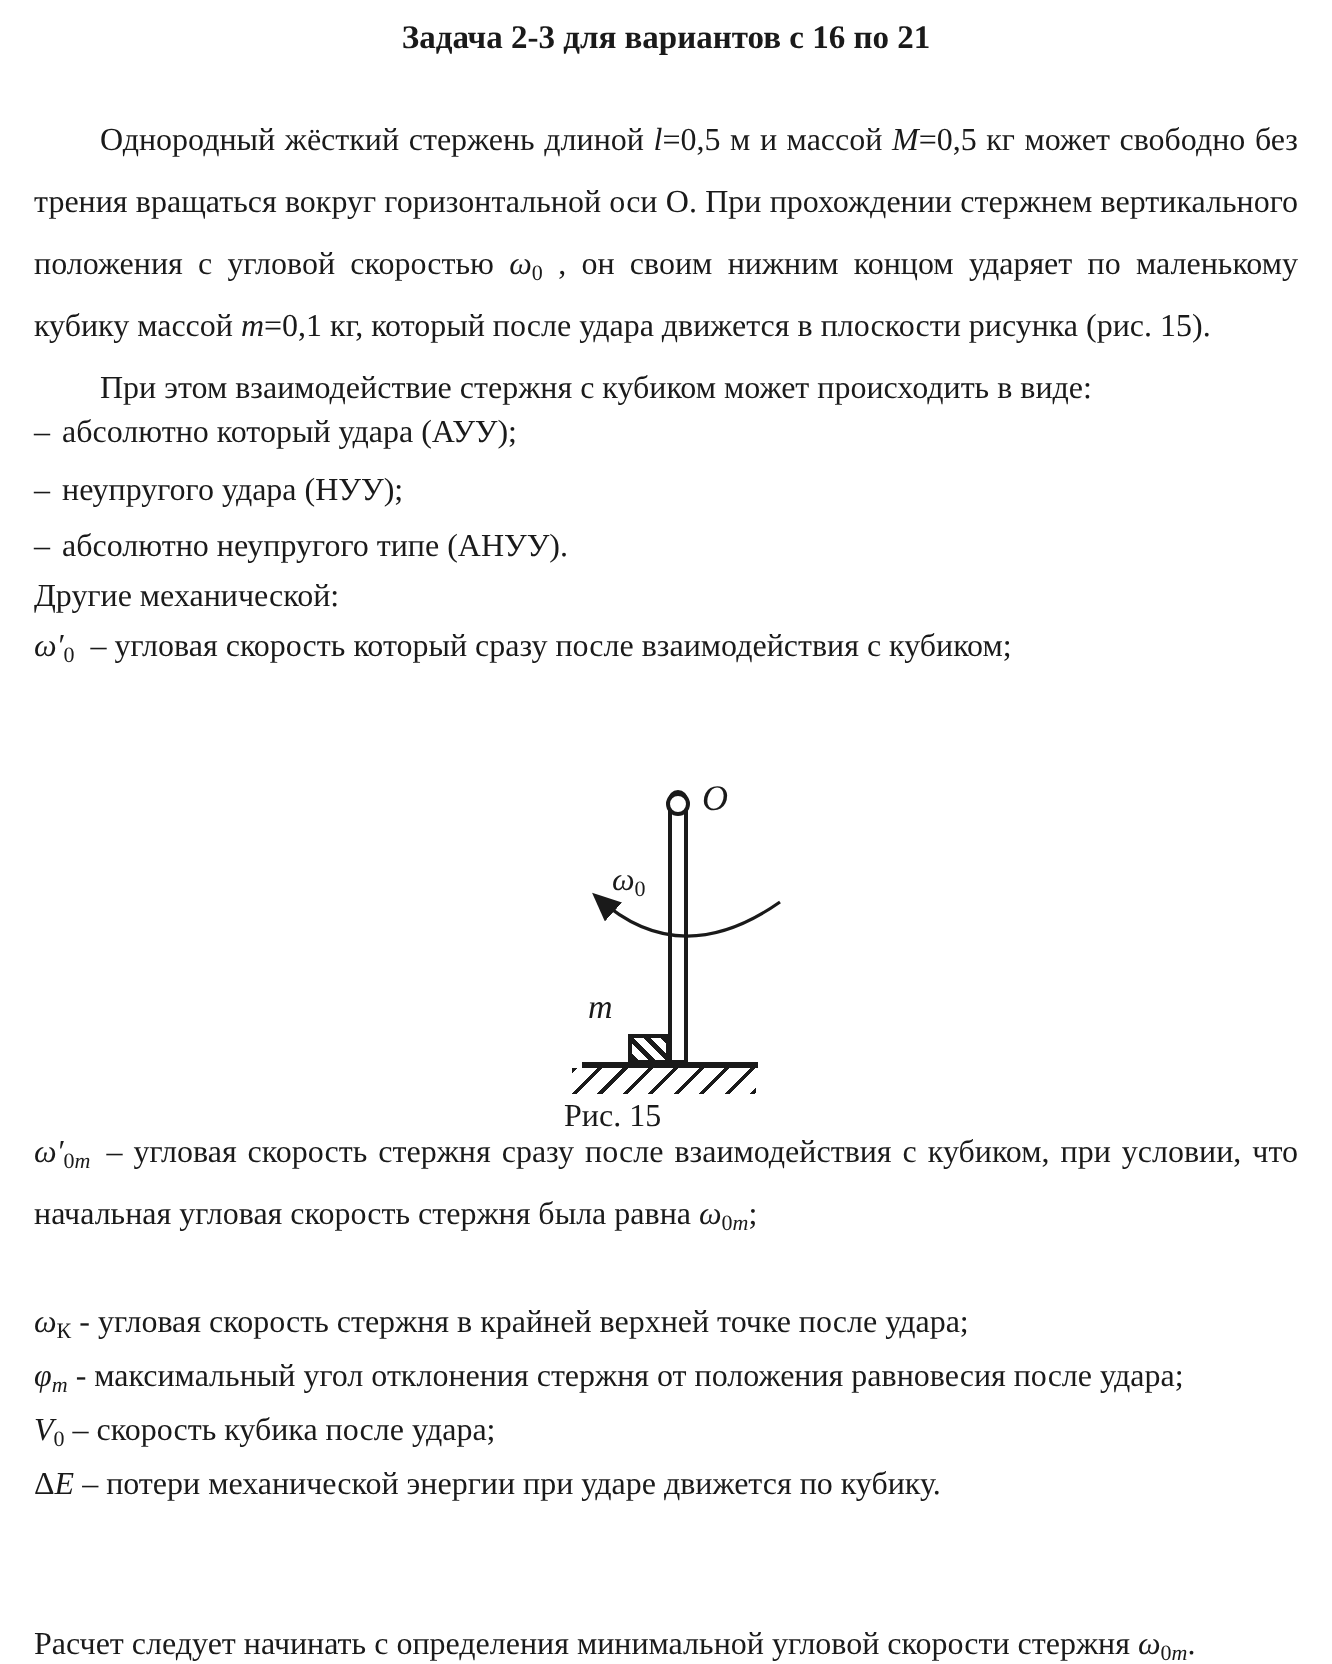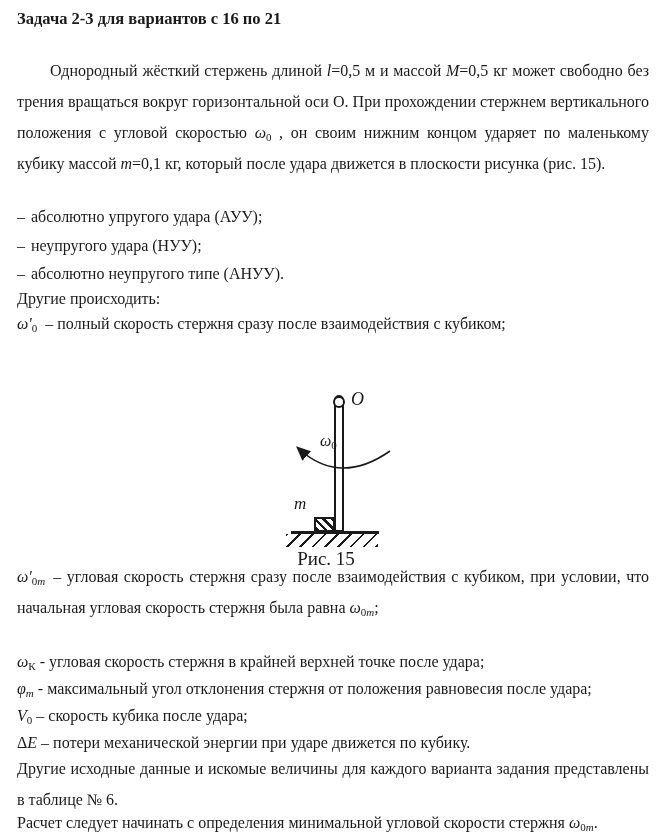--- a/index.html
+++ b/index.html
@@ -14,20 +14,21 @@
   }
   .para {
     position: absolute;
     left: 17px;
     width: 632px;
     font-size: 16px;
     line-height: 31px;
     color: #1a1a1a;
   }
   .title {
+    text-align: center;
     font-weight: bold;
     font-size: 16.5px;
   }
   .justify { text-align: justify; }
   .indent  { text-indent: 33px; }
   .it { font-style: italic; }
   .rich sub {
     font-size: 11px;
     line-height: 0;
     vertical-align: -3px;
@@ -60,21 +61,21 @@
     border: 2px solid #1a1a1a;
     border-radius: 50%;
     background: #ffffff;
   }
   .flabel {
     position: absolute;
     font-size: 17px;
     line-height: 18px;
   }
   .o-label  { left: 351px; top: 2px;  font-size: 18px; }
-  .w0-label { left: 320px; top: 44px; font-size: 16px; }
+  .w0-label { left: 306px; top: 44px; font-size: 16px; }
   .m-label  { left: 294px; top: 107px; }
   .arc {
     position: absolute;
     left: 292px; top: 50px;
     width: 102px; height: 36px;
     overflow: visible;
   }
   .cube {
     position: absolute;
     left: 314px; top: 129px;
@@ -92,53 +93,54 @@
   .ground-hatch {
     position: absolute;
     left: 286px; top: 146px;
     width: 92px; height: 13px;
     background-image: repeating-linear-gradient(135deg, #1a1a1a 0px, #1a1a1a 1.8px, transparent 1.8px, transparent 9px);
   }
   .caption {
     position: absolute;
     left: 282px; top: 160px;
     width: 88px;
-    text-align: center;
-    font-size: 19px;
+    text-align: left;
+    font-size: 16px;
     line-height: 22px;
   }
 </style>
 </head>
 <body>
 
 <div class="page">
 
   <div class="para title" style="top:3px">Задача 2-3 для вариантов с 16 по 21</div>
 
   <div class="para justify indent rich" style="top:55px"><span>Однородный жёсткий стержень длиной </span><span class="it">l</span><span>=0,5 м и массой </span><span class="it">M</span><span>=0,5 кг может свободно без трения вращаться вокруг горизонтальной оси О. При прохождении стержнем вертикального положения с угловой скоростью </span><span class="it">ω</span><sub>0</sub><span> , он своим нижним концом ударяет по маленькому кубику массой </span><span class="it">m</span><span>=0,1 кг, который после удара движется в плоскости рисунка (рис. 15).</span></div>
 
+  <div class="para indent rich" style="top:179px"><span>При этом взаимодействие стержня с кубиком может происходить в виде:</span></div>
 
   <div class="para list-item" style="top:201px">
     <span class="marker">–</span>
-    <span class="rich"><span>абсолютно упругого удара (АУУ);</span></span>
+    <span class="rich"><span>абсолютно который удара (АУУ);</span></span>
   </div>
 
   <div class="para list-item" style="top:230px">
     <span class="marker">–</span>
     <span class="rich"><span>неупругого удара (НУУ);</span></span>
   </div>
 
   <div class="para list-item" style="top:258px">
     <span class="marker">–</span>
     <span class="rich"><span>абсолютно неупругого типе (АНУУ).</span></span>
   </div>
 
-  <div class="para rich" style="top:283px"><span>Другие происходить:</span></div>
+  <div class="para rich" style="top:283px"><span>Другие механической:</span></div>
 
-  <div class="para rich" style="top:308px"><span class="it">ω′</span><sub>0</sub><span> – полный скорость стержня сразу после взаимодействия с кубиком;</span></div>
+  <div class="para rich" style="top:308px"><span class="it">ω′</span><sub>0</sub><span> – угловая скорость который сразу после взаимодействия с кубиком;</span></div>
 
 
   <div class="figure">
     <div class="rod"></div>
     <svg class="arc" viewBox="0 0 102 36">
       <defs>
         <marker id="arrowhead" markerWidth="9" markerHeight="9" refX="6.5" refY="4" orient="auto">
           <path d="M0,0 L9,4 L0,8 z" fill="#1a1a1a"></path>
         </marker>
       </defs>
@@ -157,17 +159,16 @@
   <div class="para justify rich" style="top:561px"><span class="it">ω′</span><sub>0</sub><sub class="it">m</sub><span> – угловая скорость стержня сразу после взаимодействия с кубиком, при условии, что начальная угловая скорость стержня была равна </span><span class="it">ω</span><sub>0</sub><sub class="it">m</sub><span>;</span></div>
 
   <div class="para rich" style="top:673px"><span class="it">φ</span><sub class="it">m</sub><span> - максимальный угол отклонения стержня от положения равновесия после удара;</span></div>
 
   <div class="para rich" style="top:646px"><span class="it">ω</span><sub>К</sub><span> - угловая скорость стержня в крайней верхней точке после удара;</span></div>
 
   <div class="para rich" style="top:700px"><span class="it">V</span><sub>0</sub><span> – скорость кубика после удара;</span></div>
 
   <div class="para rich" style="top:727px"><span>Δ</span><span class="it">E</span><span> – потери механической энергии при ударе движется по кубику.</span></div>
 
-  <div class="para justify rich" style="top:753px"><span>Другие исходные данные и искомые величины для каждого варианта задания представлены в таблице № 6.</span></div>
 
   <div class="para rich" style="top:807px"><span>Расчет следует начинать с определения минимальной угловой скорости стержня </span><span class="it">ω</span><sub>0</sub><sub class="it">m</sub><span>.</span></div>
 
 </div>
 
 </body></html>

